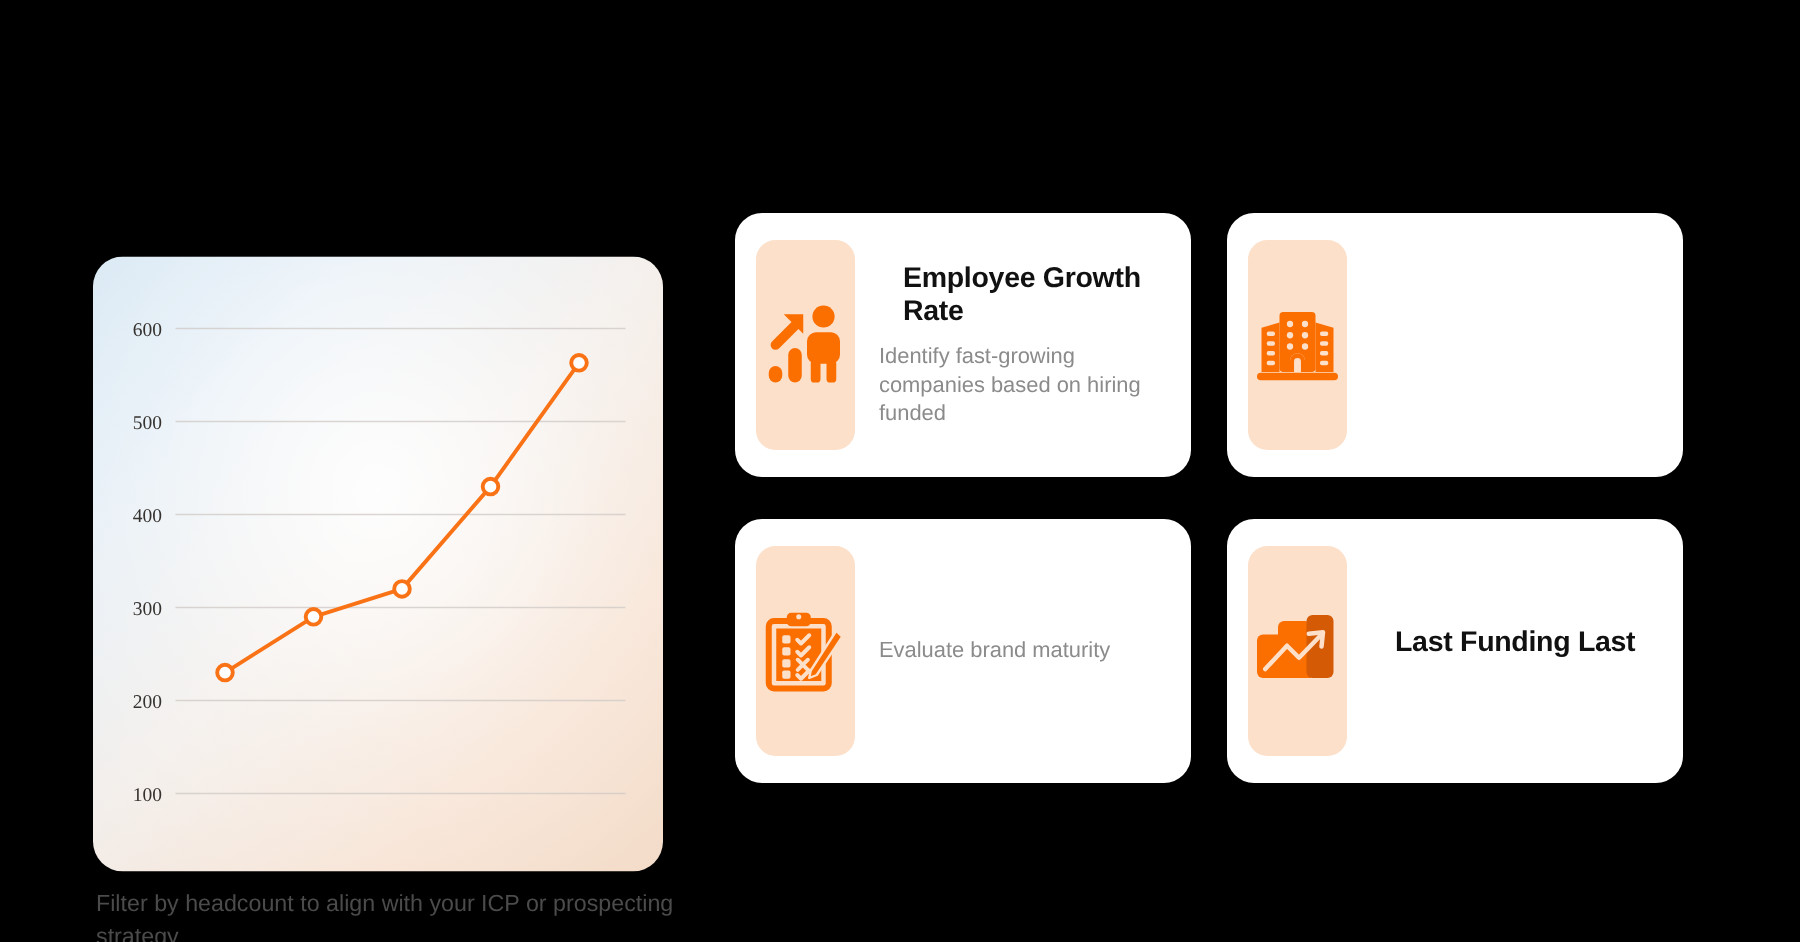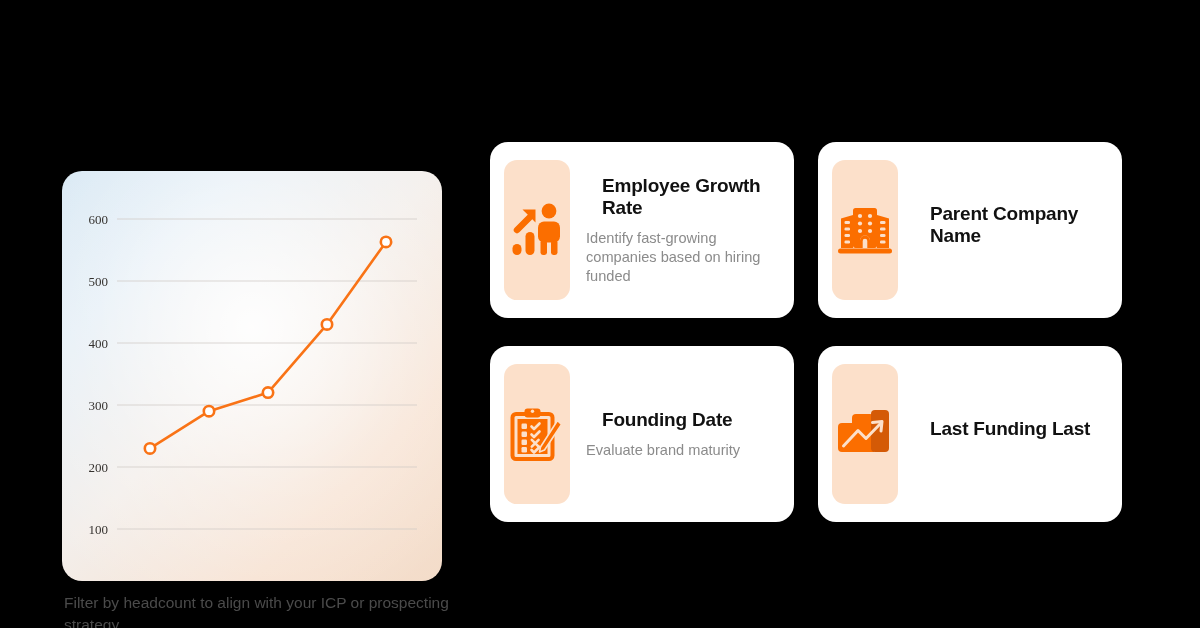--- a/index.html
+++ b/index.html
@@ -233,21 +233,20 @@
           <circle cx="32" cy="27" r="2.1" fill="#fce0ca"></circle>
 
           <path d="M22 44 L22 36.5 a5 5 0 0 1 10 0 L32 44 Z" fill="#fce0ca"></path>
           <path d="M22 44 L22 36.5 a5 5 0 0 1 10 0 L32 44 L29.3 44 L29.3 37 a2.3 2.3 0 0 0 -4.6 0 L24.7 44 Z" fill="#fb6e00"></path>
 
           <rect x="0" y="44.5" width="54" height="5" rx="2.5"></rect>
         </g>
       </svg>
     </div>
     <div class="card-text">
-      <p class="card-title">Parent Company Name</p>
     </div>
   </div>
 
   <div class="feature-card">
     <div class="icon-tile">
       <svg width="54" height="56" viewBox="0 0 54 56">
         <g>
 
           <rect x="2.5" y="8" width="40" height="45" rx="3.5" fill="none" stroke="#fb6e00" stroke-width="4"></rect>
           <rect x="7.5" y="13" width="30" height="35" fill="#fb6e00"></rect>
@@ -263,21 +262,20 @@
           <path d="M21.5 20.5 L24 23 L29.5 17.5" fill="none" stroke="#fce0ca" stroke-width="2.6" stroke-linecap="round" stroke-linejoin="round"></path>
           <path d="M21.5 28.5 L24 31 L29.5 25.5" fill="none" stroke="#fce0ca" stroke-width="2.6" stroke-linecap="round" stroke-linejoin="round"></path>
           <path d="M21.8 33.8 L28.6 40.6 M28.6 33.8 L21.8 40.6" fill="none" stroke="#fce0ca" stroke-width="2.6" stroke-linecap="round"></path>
           <path d="M21.5 44 L24 46.5 L29.5 41" fill="none" stroke="#fce0ca" stroke-width="2.6" stroke-linecap="round" stroke-linejoin="round"></path>
 
           <path d="M47.5 14.5 L51.5 18.5 L34.5 44 L29.5 46 L30.5 41 Z" fill="#fb6e00" stroke="#fce0ca" stroke-width="1.6" stroke-linejoin="round"></path>
         </g>
       </svg>
     </div>
     <div class="card-text">
-      <p class="card-title">Founding Date</p>
       <p class="card-desc">Evaluate brand maturity</p>
     </div>
   </div>
 
   <div class="feature-card">
     <div class="icon-tile">
       <svg width="54" height="54" viewBox="0 0 54 54">
         <g>
 
           <path d="M18 7 h14 a4 4 0 0 1 4 4 v34 h-18 a4 4 0 0 1 -4 -4 v-30 a4 4 0 0 1 4 -4 Z" fill="#fb6e00"></path>

